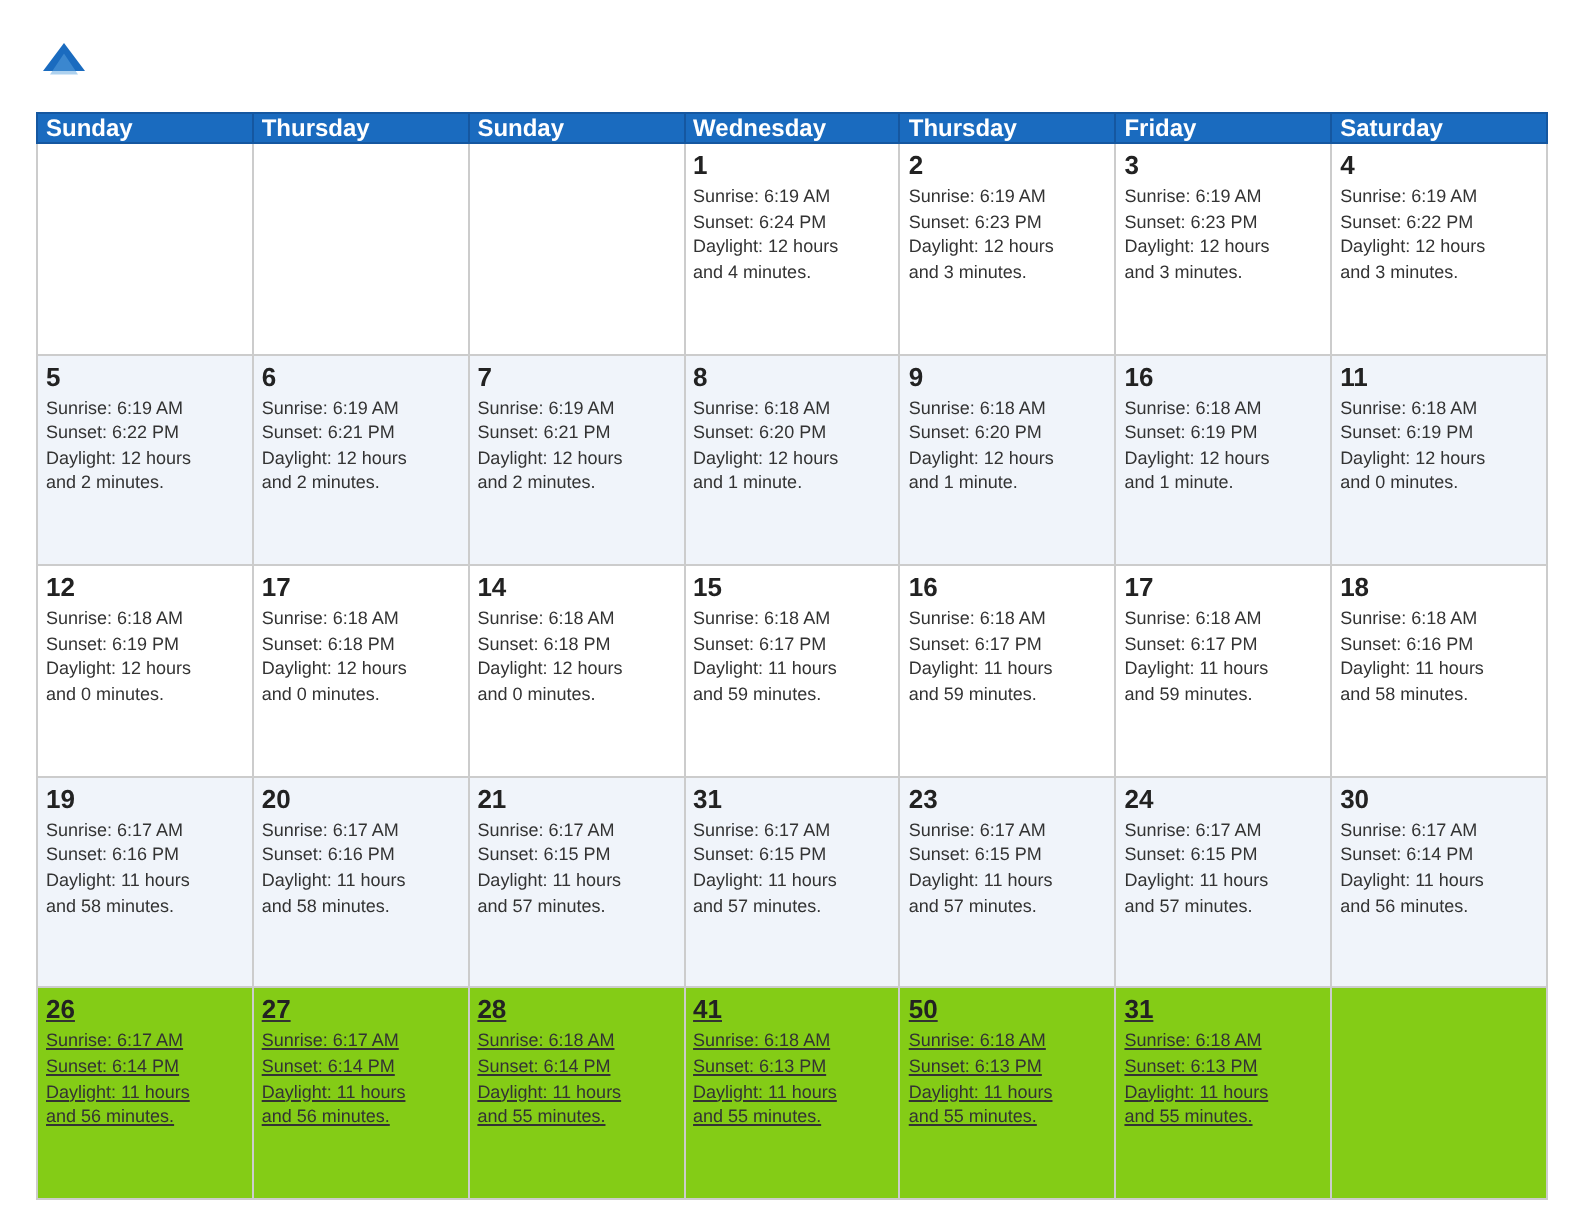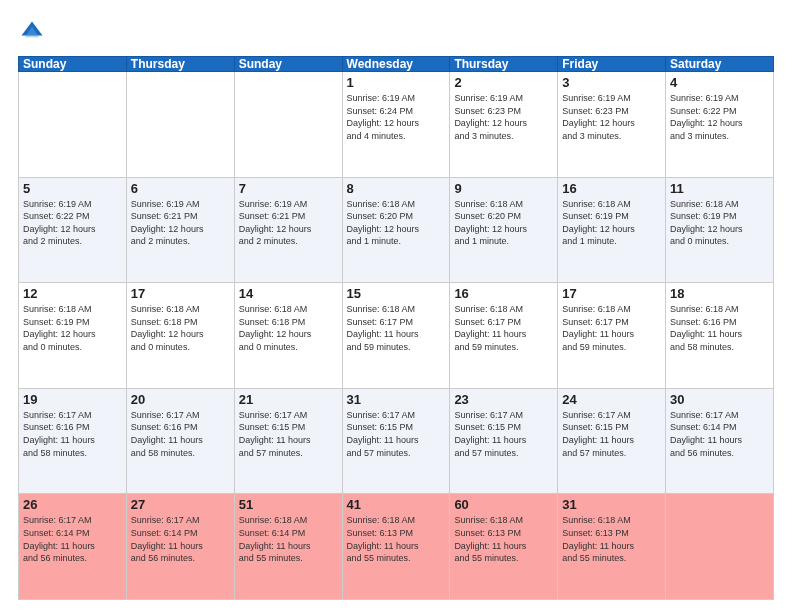--- a/index.html
+++ b/index.html
@@ -98,21 +98,22 @@
     .empty-cell {
       background: #f9f9f9;
     }
     .alt-row td {
       background: #f0f4fa;
     }
     .normal-row td {
       background: #fff;
     }
     .last-row td {
-      background: #fca5a5;
+      background: #84cc16;
+      text-decoration: underline;
     }
   </style>
 </head>
 <body>
 
 <div class="page">
   <div class="header">
     <div class="logo">
       <svg class="logo-icon" viewBox="0 0 32 32" xmlns="http://www.w3.org/2000/svg">
         <polygon points="16,4 28,20 4,20" fill="#1a6bbf"></polygon>
@@ -337,35 +338,35 @@
 and 56 minutes.</div>
           </td>
           <td>
             <span class="day-num">27</span>
             <div class="day-info" style="white-space: pre-line;">Sunrise: 6:17 AM
 Sunset: 6:14 PM
 Daylight: 11 hours
 and 56 minutes.</div>
           </td>
           <td>
-            <span class="day-num">51</span>
+            <span class="day-num">28</span>
             <div class="day-info" style="white-space: pre-line;">Sunrise: 6:18 AM
 Sunset: 6:14 PM
 Daylight: 11 hours
 and 55 minutes.</div>
           </td>
           <td>
             <span class="day-num">41</span>
             <div class="day-info" style="white-space: pre-line;">Sunrise: 6:18 AM
 Sunset: 6:13 PM
 Daylight: 11 hours
 and 55 minutes.</div>
           </td>
           <td>
-            <span class="day-num">60</span>
+            <span class="day-num">50</span>
             <div class="day-info" style="white-space: pre-line;">Sunrise: 6:18 AM
 Sunset: 6:13 PM
 Daylight: 11 hours
 and 55 minutes.</div>
           </td>
           <td>
             <span class="day-num">31</span>
             <div class="day-info" style="white-space: pre-line;">Sunrise: 6:18 AM
 Sunset: 6:13 PM
 Daylight: 11 hours

